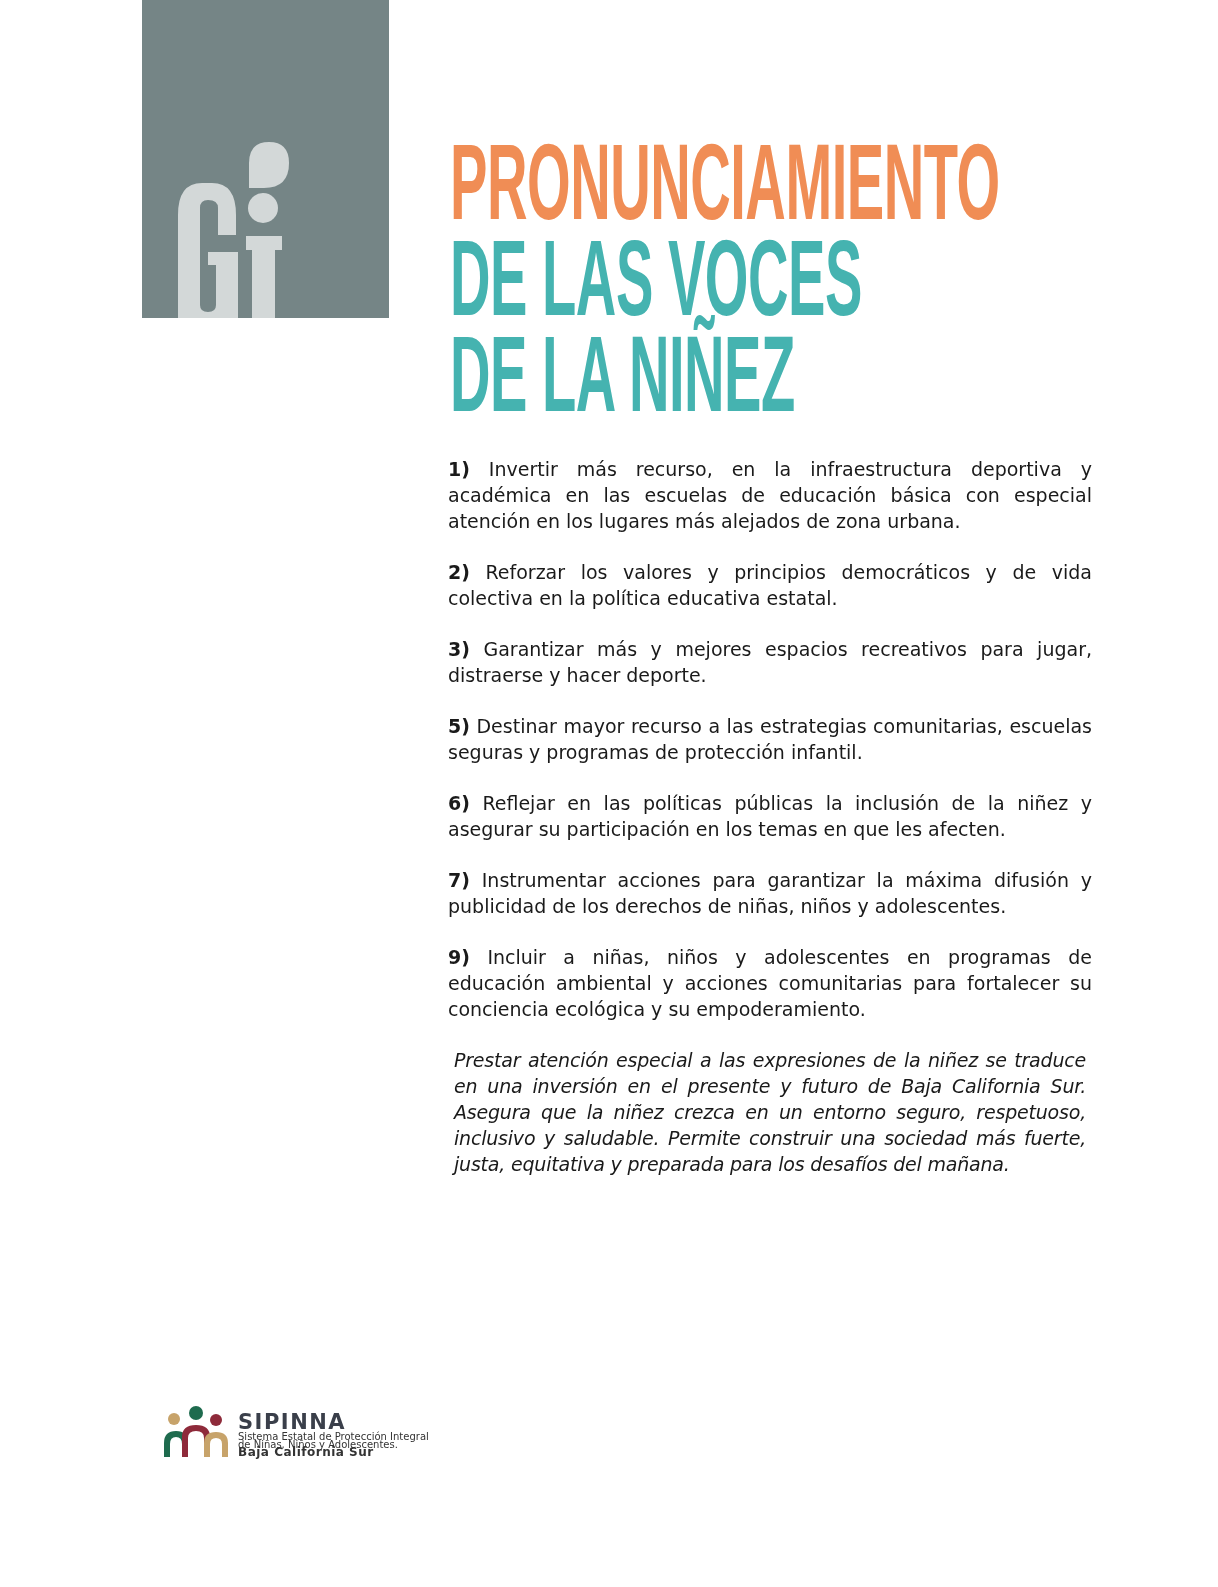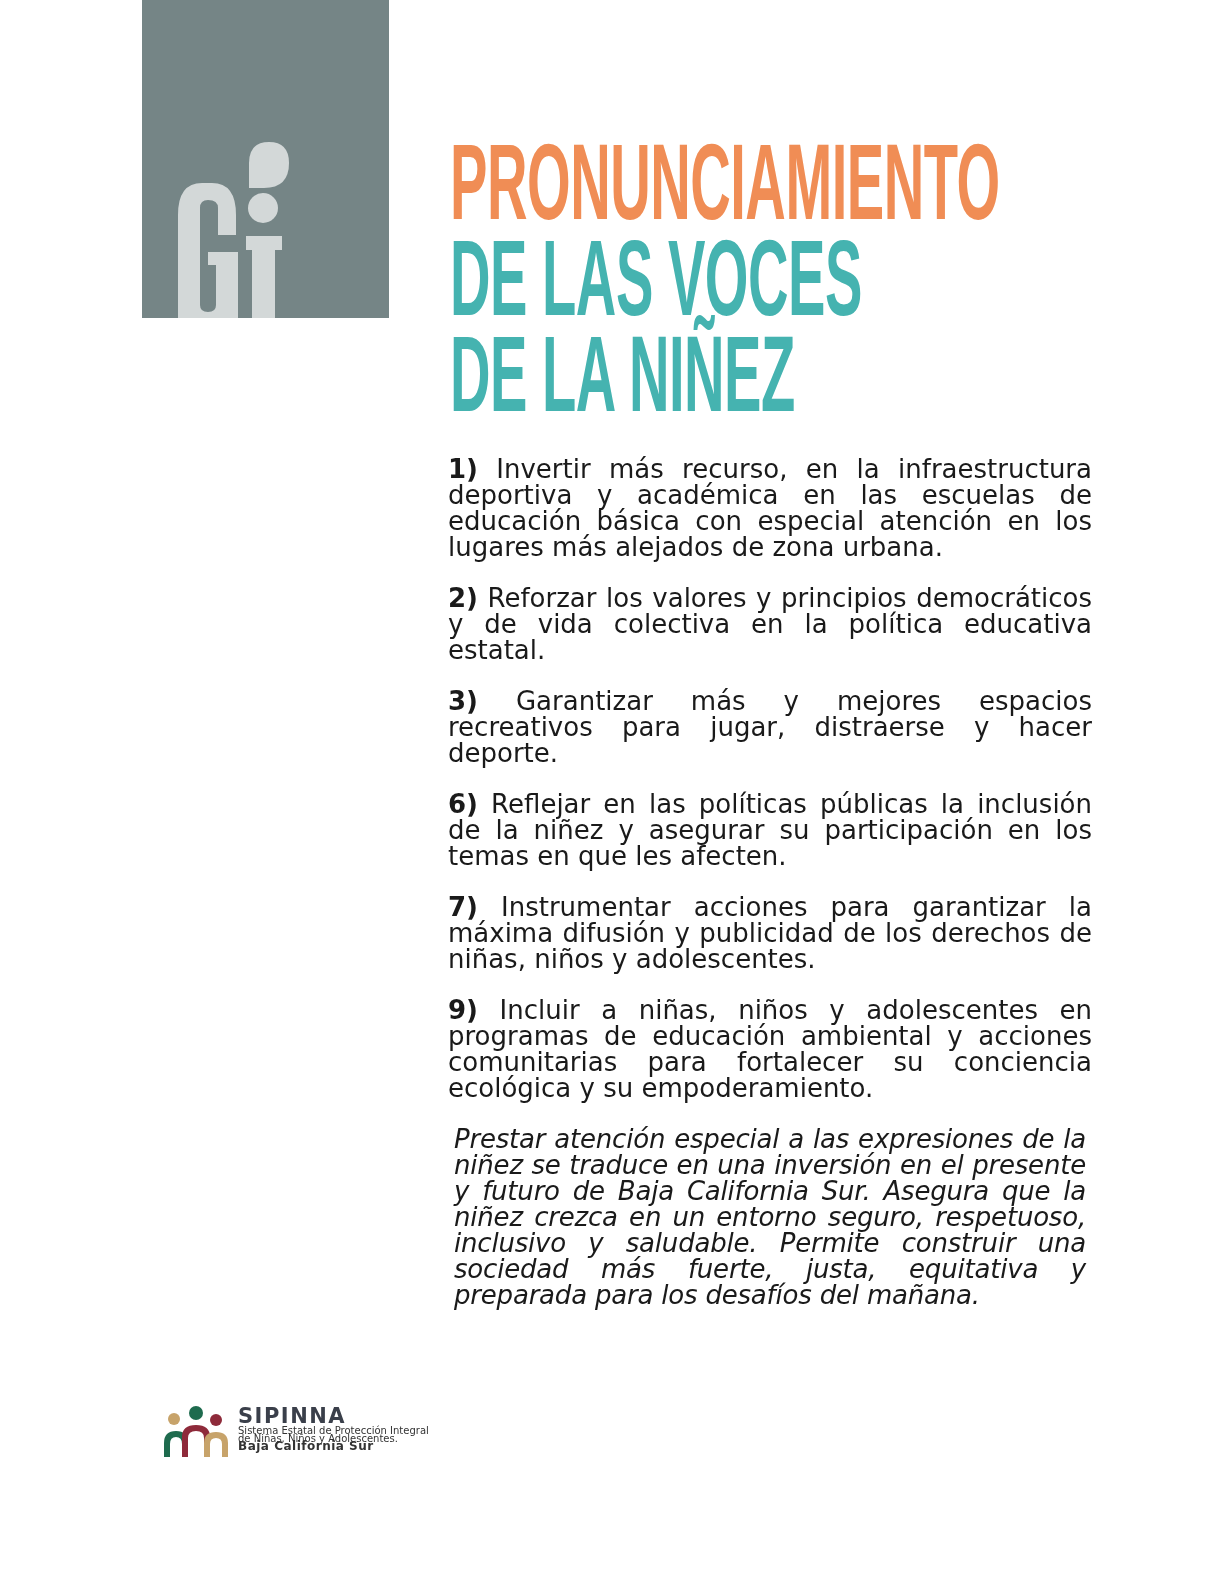--- a/index.html
+++ b/index.html
@@ -3,25 +3,25 @@
 <meta charset="utf-8">
 <style>
   html, body { margin: 0; padding: 0; background: #ffffff; }
   body { width: 1218px; height: 1587px; position: relative; overflow: hidden; font-family: "Liberation Sans", sans-serif; color: #1a1a1a; }
   .logo-block { position: absolute; left: 142px; top: 0; width: 247px; height: 318px; background: #758586; overflow: hidden; }
   .logo-block svg { position: absolute; left: 0; top: 0; }
   .title { position: absolute; left: 450px; top: 128px; margin: 0; font-family: "Liberation Sans", sans-serif; font-weight: bold; line-height: 1; }
   .title .line { display: block; font-size: 108px; letter-spacing: -1px; transform-origin: left top; transform: scaleX(0.52); white-space: nowrap; height: 96px; }
   .title .l1 { color: #f08d55; }
   .title .l2, .title .l3 { color: #45b3b0; }
-  .content { position: absolute; left: 448px; top: 456px; width: 644px; font-family: "DejaVu Sans", sans-serif; font-size: 26px; line-height: 26px; }
+  .content { position: absolute; left: 448px; top: 456px; width: 644px; font-family: "DejaVu Sans", sans-serif; font-size: 19px; line-height: 26px; }
   .item { margin: 0 0 25px 0; text-align: justify; }
   .item .num { font-weight: bold; }
   .closing { margin: 6px; text-align: justify; letter-spacing: -0.2px; font-style: italic; }
-  .sipinna { position: absolute; left: 162px; top: 1405px; display: flex; }
+  .sipinna { position: absolute; left: 162px; top: 1405px; display: flex; align-items: flex-end; }
   .sipinna-text { margin-left: 8px; display: flex; flex-direction: column; }
   .sipinna-name { font-family: "DejaVu Sans", sans-serif; font-weight: bold; font-size: 21px; color: #3a3f4a; letter-spacing: 1.5px; line-height: 22px; }
   .sipinna-sub { font-family: "DejaVu Sans", sans-serif; font-size: 10px; color: #333; line-height: 7.5px; }
   .sipinna-state { font-family: "DejaVu Sans", sans-serif; font-weight: bold; font-size: 12px; color: #333; letter-spacing: 0.5px; line-height: 9px; }
 </style>
 </head>
 <body>
 
 <div class="logo-block">
   <svg width="247" height="318" viewBox="0 0 247 318">
@@ -39,20 +39,21 @@
 <h1 class="title">
   <span class="line l1">PRONUNCIAMIENTO</span>
   <span class="line l2">DE LAS VOCES</span>
   <span class="line l3">DE LA NIÑEZ</span>
 </h1>
 
 <div class="content">
   <p class="item"><span class="num">1)</span><span> Invertir más recurso, en la infraestructura deportiva y académica en las escuelas de educación básica con especial atención en los lugares más alejados de zona urbana.</span></p>
   <p class="item"><span class="num">2)</span><span> Reforzar los valores y principios democráticos y de vida colectiva en la política educativa estatal.</span></p>
   <p class="item"><span class="num">3)</span><span> Garantizar más y mejores espacios recreativos para jugar, distraerse y hacer deporte.</span></p>
+  <p class="item"><span class="num">5)</span><span> Destinar mayor recurso a las estrategias comunitarias, escuelas seguras y programas de protección infantil.</span></p>
   <p class="item"><span class="num">6)</span><span> Reflejar en las políticas públicas la inclusión de la niñez y asegurar su participación en los temas en que les afecten.</span></p>
   <p class="item"><span class="num">7)</span><span> Instrumentar acciones para garantizar la máxima difusión y publicidad de los derechos de niñas, niños y adolescentes.</span></p>
   <p class="item"><span class="num">9)</span><span> Incluir a niñas, niños y adolescentes en programas de educación ambiental y acciones comunitarias para fortalecer su conciencia ecológica y su empoderamiento.</span></p>
   <p class="closing">Prestar atención especial a las expresiones de la niñez se traduce en una inversión en el presente y futuro de Baja California Sur. Asegura que la niñez crezca en un entorno seguro, respetuoso, inclusivo y saludable. Permite construir una sociedad más fuerte, justa, equitativa y preparada para los desafíos del mañana.</p>
 </div>
 
 <div class="sipinna">
   <svg width="68" height="52" viewBox="0 0 68 52">
     <circle cx="12" cy="14" r="6" fill="#c7a36a"></circle>
     <circle cx="34" cy="8" r="7" fill="#1e6b4e"></circle>

